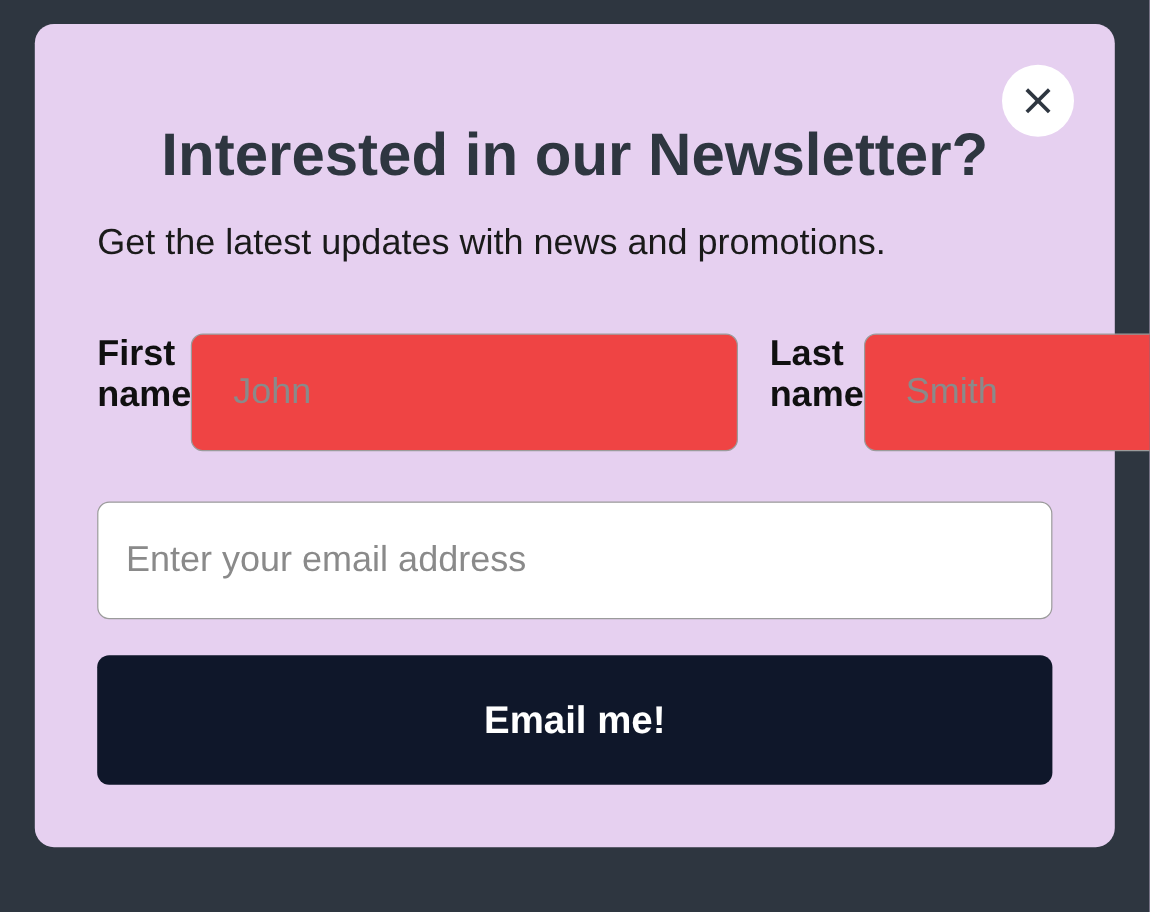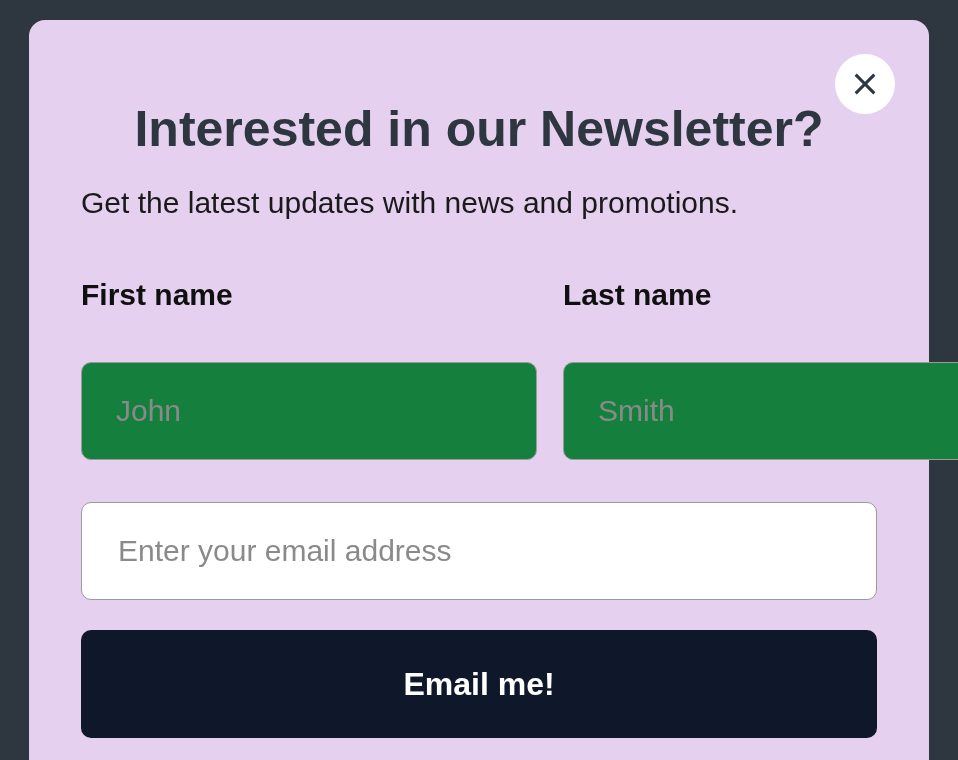--- a/index.html
+++ b/index.html
@@ -58,49 +58,48 @@
       margin-bottom: 58px;
     }
     .name-row {
       display: flex;
       gap: 26px;
       margin-bottom: 42px;
     }
     .field {
       flex: 1;
       display: flex;
-      flex-direction: column;
-      gap: 32px;
+      flex-direction: row;
     }
     .label {
       font-size: 30px;
       font-weight: 700;
       color: #101010;
       margin-bottom: 18px;
     }
     .input {
       height: 98px;
-      background: #15803d;
+      background: #ef4444;
       border: 1.5px solid #9b9b9b;
       border-radius: 10px;
       padding: 0 34px;
       font-size: 30px;
       color: #1a1a1a;
       outline: none;
     }
     .input::placeholder {
       color: #8a8a8a;
     }
     .email-input {
       width: 100%;
       height: 98px;
       background: #ffffff;
       border: 1.5px solid #9b9b9b;
       border-radius: 10px;
-      padding: 0 36px;
+      padding: 0 23px;
       font-size: 30px;
       color: #1a1a1a;
       margin-bottom: 30px;
       outline: none;
     }
     .email-input::placeholder {
       color: #8a8a8a;
     }
     .submit-btn {
       width: 100%;

